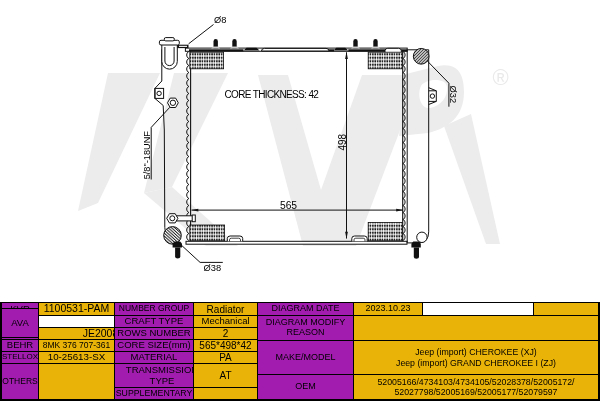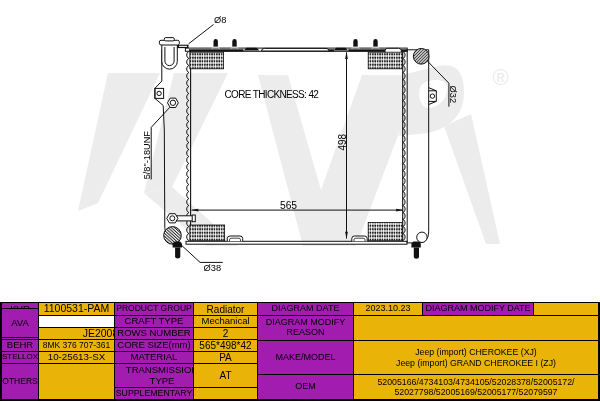--- a/index.html
+++ b/index.html
@@ -189,29 +189,28 @@
 </g>
 <polygon points="346.5,52.1 345.1,59.1 347.9,59.1" fill="#111"></polygon>
 <polygon points="346.5,238.7 345.1,231.7 347.9,231.7" fill="#111"></polygon>
 <text transform="translate(346,150.5) rotate(-90)" font-size="10" fill="#000" font-family="Liberation Sans">498</text>
 </svg>
 
 <div class="c g" style="left:1px;top:302px;width:38px;height:14px;">KVR</div>
 
 <div class="c w" style="left:38px;top:302px;width:77px;height:14px;font-size:10.5px;">1100531-PAM</div>
 
-<div class="c g" style="left:114px;top:302px;width:80px;height:14px;font-size:8.5px;">PRODUCT GROUP</div>
+<div class="c g" style="left:114px;top:302px;width:80px;height:14px;font-size:8.5px;">NUMBER GROUP</div>
 
 <div class="c w" style="left:193px;top:302px;width:65px;height:14px;font-size:10px;">Radiator</div>
 
 <div class="c g" style="left:257px;top:302px;width:97px;height:14px;font-size:9px;">DIAGRAM DATE</div>
 
 <div class="c w" style="left:353px;top:302px;width:70px;height:14px;font-size:9px;">2023.10.23</div>
 
-<div class="c g" style="left:422px;top:302px;width:112px;height:14px;font-size:9px;">DIAGRAM MODIFY DATE</div>
 
 <div class="c w" style="left:533px;top:302px;width:66px;height:14px;"></div>
 
 <div class="c g" style="left:1px;top:315px;width:38px;height:25px;font-size:8px;">NISSENS</div>
 
 
 <div class="c g" style="left:114px;top:315px;width:80px;height:13px;">CRAFT TYPE</div>
 
 <div class="c w" style="left:193px;top:315px;width:65px;height:13px;">Mechanical</div>
 

